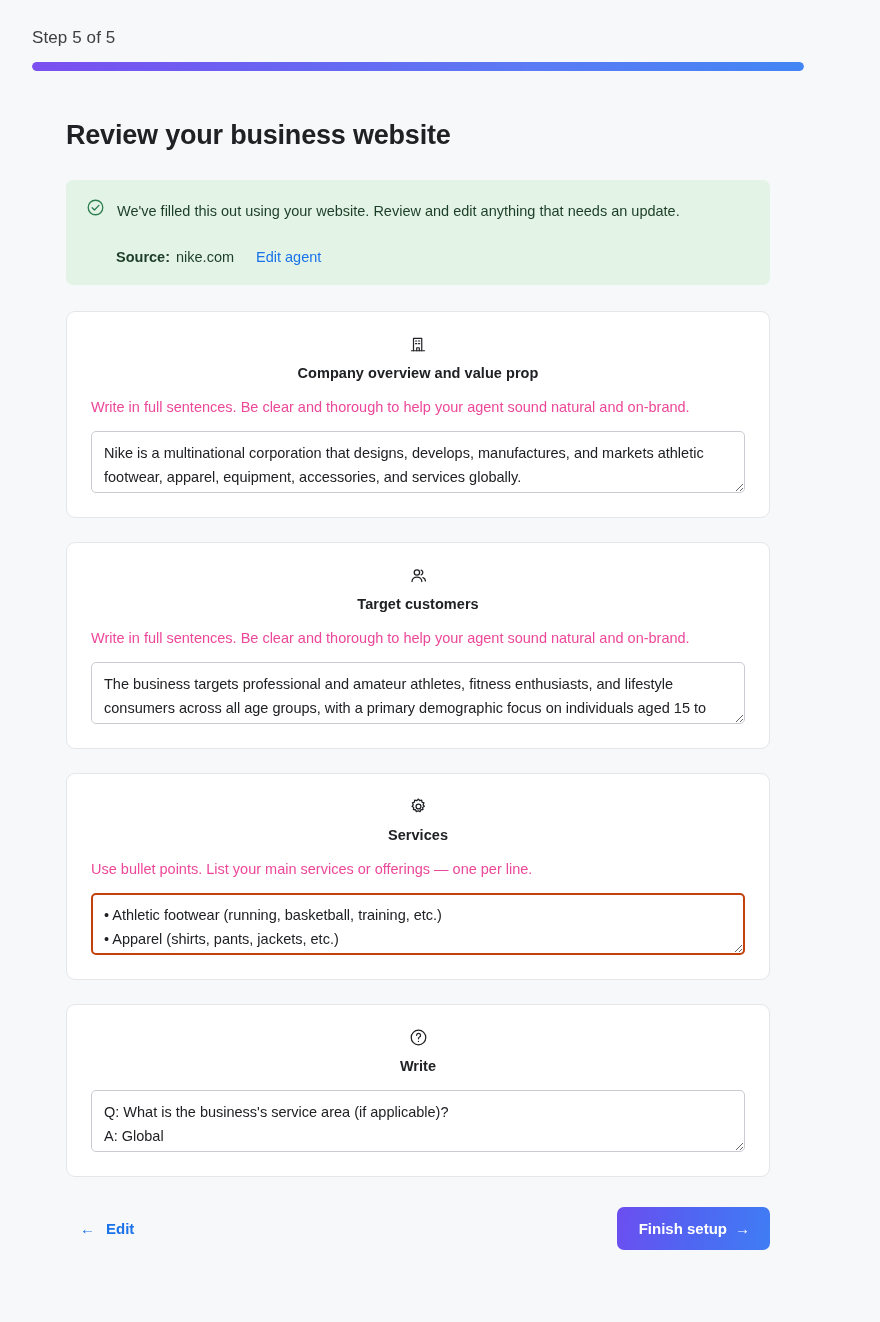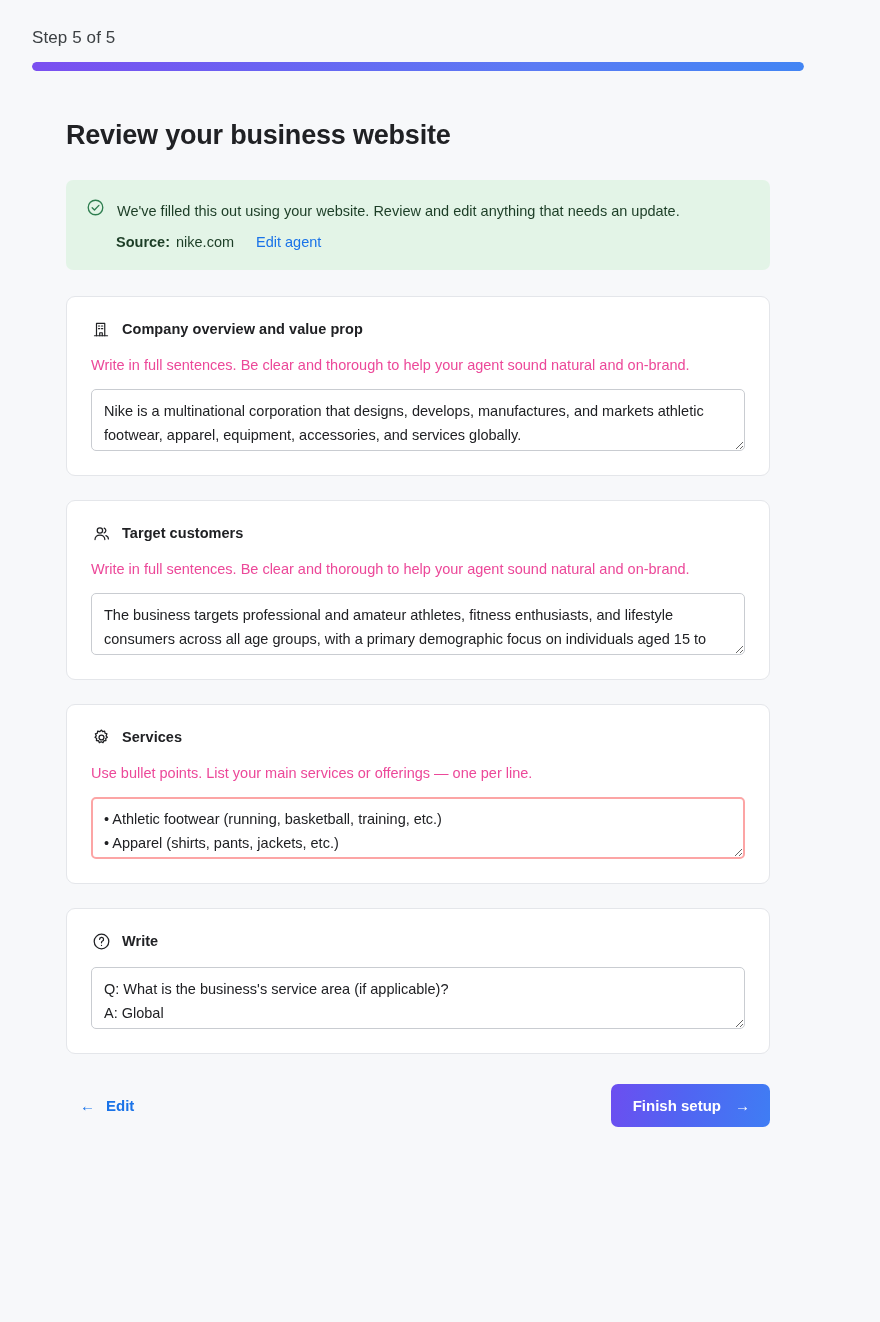--- a/index.html
+++ b/index.html
@@ -78,21 +78,21 @@
     align-items: flex-end;
     gap: 12px;
   }
   .banner-check { flex: 0 0 auto; margin-top: 1px; }
   .banner-text {
     font-size: 14.5px;
     line-height: 20px;
     color: #1c3d26;
   }
   .banner-sub {
-    margin-top: 11px;
+    margin-top: 26px;
     padding-left: 30px;
     font-size: 14.5px;
     line-height: 20px;
     color: #1c3d26;
     display: flex;
     align-items: baseline;
     gap: 6px;
   }
   .banner-sub .lbl { font-weight: 700; }
   .banner-sub .src-link {
@@ -108,20 +108,21 @@
     border: 1px solid #e4e6ea;
     border-radius: 9px;
     padding: 22px 24px 24px 24px;
     margin-bottom: 24px;
   }
   .card-head {
     display: flex;
     align-items: center;
     gap: 11px;
     margin-bottom: 16px;
+    flex-direction: column;
   }
   .card-icon {
     flex: 0 0 auto;
     width: 20px;
     height: 20px;
     display: inline-flex;
     align-items: center;
     justify-content: center;
     color: #202124;
   }
@@ -149,21 +150,21 @@
     border: 1px solid #c9ccd1;
     border-radius: 5px;
     padding: 9px 12px 8px 12px;
     height: 62px;
     resize: vertical;
     overflow: hidden;
     outline: none;
     white-space: pre-wrap;
   }
   .ta.focused {
-    border: 2px solid #fca5a5;
+    border: 2px solid #c2410c;
     padding: 8px 11px 7px 11px;
   }
 
   
   .footer {
     display: flex;
     align-items: center;
     justify-content: space-between;
     margin-top: 30px;
   }
@@ -178,21 +179,21 @@
     font-size: 15px;
     font-weight: 700;
     color: #1a73e8;
     cursor: pointer;
   }
   .back-arrow { font-size: 15px; font-weight: 400; line-height: 1; }
 
   .finish-btn {
     display: inline-flex;
     align-items: center;
-    gap: 14px;
+    gap: 8px;
     border: none;
     border-radius: 7px;
     padding: 13px 20px 13px 22px;
     font-family: inherit;
     font-size: 15px;
     font-weight: 700;
     color: #ffffff;
     background: linear-gradient(100deg, #6c4ef0 0%, #5164f2 45%, #3f7df4 100%);
     cursor: pointer;
   }

